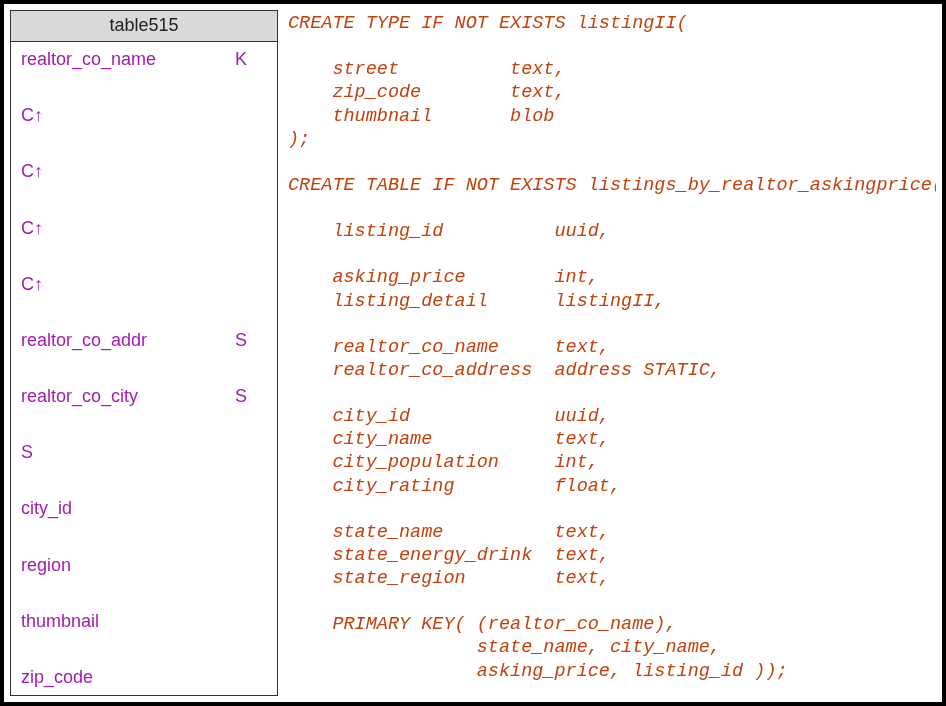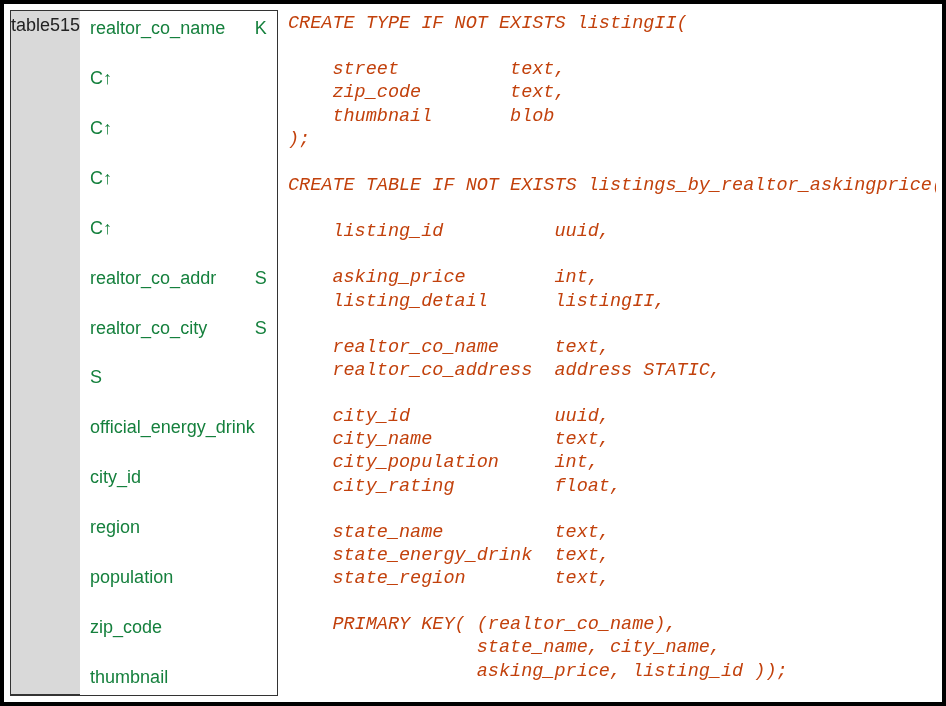--- a/index.html
+++ b/index.html
@@ -16,20 +16,21 @@
     background: #fff;
     padding: 6px;
     display: flex;
     gap: 10px;
   }
   .schema-box {
     width: 268px;
     border: 1px solid #333;
     background: #fff;
     display: flex;
+    flex-direction: column;
     flex-shrink: 0;
     justify-content: space-between;
   }
   .schema-header {
     background: #d9d9d9;
     text-align: center;
     font-size: 18px;
     padding: 4px 0 5px 0;
     border-bottom: 1px solid #333;
     color: #222;
@@ -38,21 +39,21 @@
     flex: 1;
     padding: 4px 8px 4px 10px;
     display: flex;
     flex-direction: column;
     justify-content: space-between;
   }
   .schema-row {
     display: flex;
     align-items: center;
     font-size: 18px;
-    color: #15803d;
+    color: #a21caf;
     padding: 3px 0;
   }
   .schema-name { flex: 1; }
   .schema-mark {
     width: 34px;
     text-align: left;
     white-space: nowrap;
   }
   .code-pane {
     flex: 1;
@@ -95,41 +96,33 @@
           <span class="schema-mark">S</span>
         </div>
       <div class="schema-row">
           <span class="schema-name">realtor_co_city</span>
           <span class="schema-mark">S</span>
         </div>
       <div class="schema-row">
           <span class="schema-mark">S</span>
         </div>
       <div class="schema-row">
-          <span class="schema-name">official_energy_drink</span>
-          <span class="schema-mark"></span>
-        </div>
-      <div class="schema-row">
           <span class="schema-name">city_id</span>
           <span class="schema-mark"></span>
         </div>
       <div class="schema-row">
           <span class="schema-name">region</span>
           <span class="schema-mark"></span>
         </div>
       <div class="schema-row">
-          <span class="schema-name">population</span>
+          <span class="schema-name">thumbnail</span>
           <span class="schema-mark"></span>
         </div>
       <div class="schema-row">
           <span class="schema-name">zip_code</span>
-          <span class="schema-mark"></span>
-        </div>
-      <div class="schema-row">
-          <span class="schema-name">thumbnail</span>
           <span class="schema-mark"></span>
         </div>
     </div>
   </div>
 
   <div class="code-pane">CREATE TYPE IF NOT EXISTS listingII(
 
     street          text,
     zip_code        text,
     thumbnail       blob

